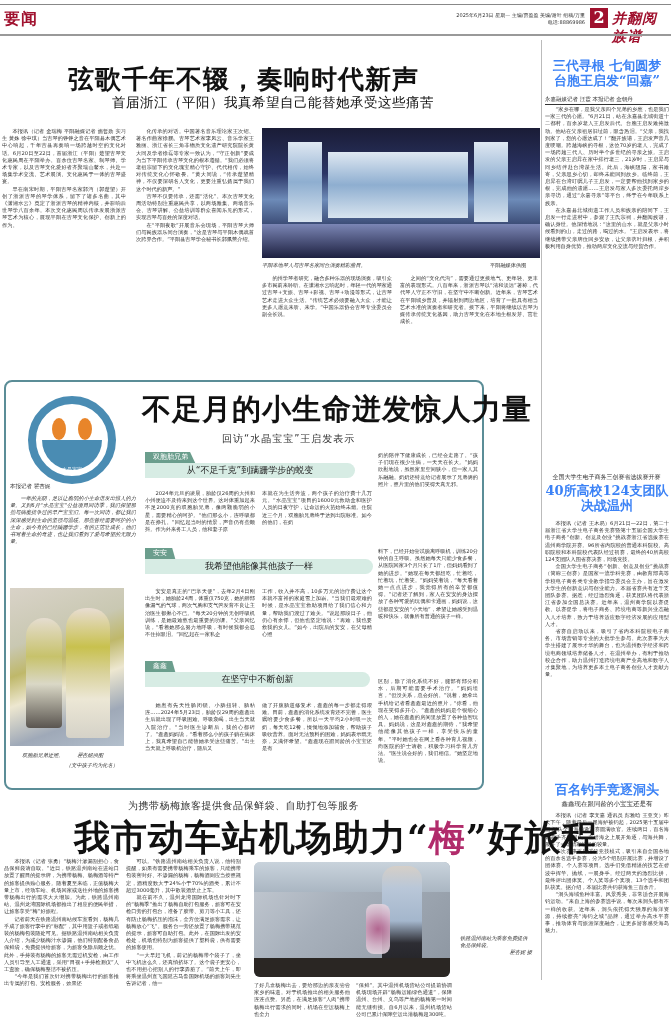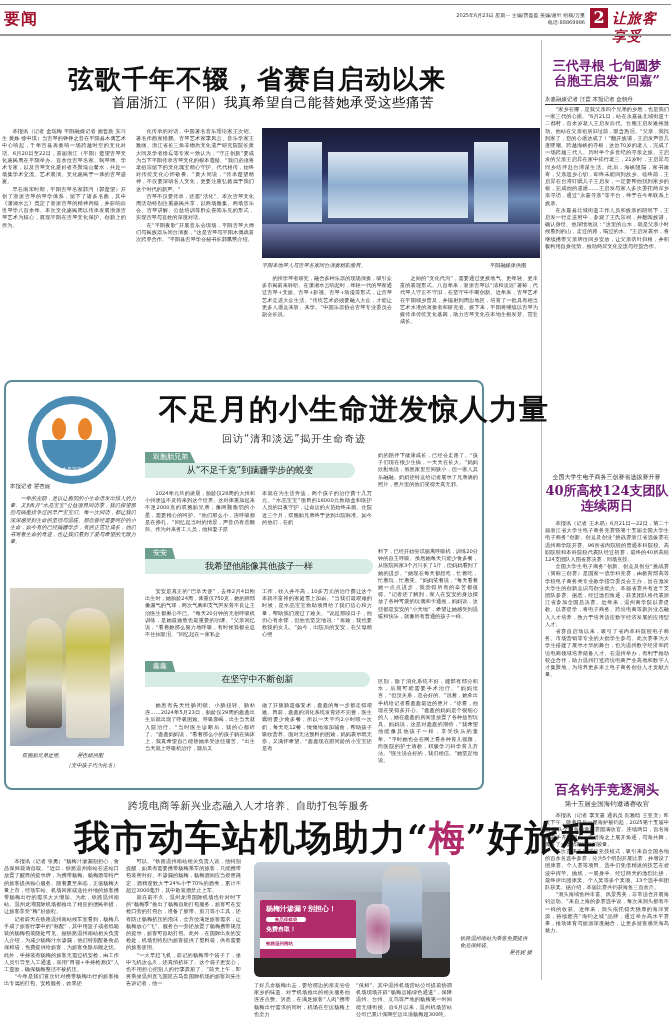--- a/index.html
+++ b/index.html
@@ -18,37 +18,37 @@
   .caption { font-size: 5.2px; color: #333; font-style: italic; }
   .photo-stage { background: linear-gradient(180deg,#1a1c36 0%,#2b3566 35%,#6d8bb8 55%,#3a4a74 75%,#15172a 100%); }
   .panel { background: linear-gradient(180deg,#dfe8f2 0%,#8eaed0 50%,#d8e4ef 100%); }
   .box-frame { border: 2.5px solid #5b8d97; border-radius: 8px; }
   .tab-label { background: #6b9e8d; color: #fff; font-size: 7px; padding: 1px 10px 1px 8px; height: 17px; line-height: 9px; clip-path: polygon(0 0, 85% 0, 100% 100%, 0 100%); }
   .tab-bar { background: #d7ece4; border-radius: 0 10px 10px 0; height: 15px; display: flex; align-items: center; justify-content: center; font-size: 9px; color: #222; }
   .logo-circle { width: 88px; height: 88px; border-radius: 50%; border: 8px solid #4a8cb3; background: #fff; }
   .baby-photo { background: linear-gradient(160deg,#d9d3c8 0%,#c9c8b2 30%,#bfb86a 45%,#ede7d0 60%,#9fa9b8 80%,#b3bfcc 100%); }
   .station-photo { background: linear-gradient(135deg,#c6ccd4 0%,#a7b0bb 40%,#8c95a0 100%); border-radius: 6px; }
   .banner { background: #b12b6b; color: #fff; font-weight: bold; }
-  .sidebar-title { font-family: "DejaVu Serif", serif; font-weight: bold; font-size: 13px; text-align: center; color: #701a75; line-height: 15px; }
+  .sidebar-title { font-family: "DejaVu Serif", serif; font-weight: bold; font-size: 13px; text-align: center; color: #3b82f6; line-height: 15px; }
   .sidebar-sub { font-size: 6.5px; text-align: center; color: #333; }
 </style>
 </head>
 <body>
 
 <div class="rule" style="top:4px;height:1px;"></div>
 <div class="abs section-name" style="left:4px;top:9px;">要闻</div>
 <div class="abs meta" style="left:395px;top:12px;width:190px;">
   <div>2025年6月23日  星期一  主编/贾盈盈  美编/谢叶  组稿/万里</div>
   <div>电话:88869986</div>
 </div>
 <div class="abs page-no" style="left:590px;top:8px;">2</div>
-<div class="abs masthead" style="left:612px;top:10px;">让旅客享受</div>
+<div class="abs masthead" style="left:612px;top:10px;">并翻阅族谱</div>
 <div class="rule" style="top:34px;height:2px;background:#999;"></div>
 
-<div class="abs h-big" style="left:68px;top:62px;">弦歌千年不辍，省赛自启动以来</div>
+<div class="abs h-big" style="left:68px;top:62px;">弦歌千年不辍，奏响时代新声</div>
 <div class="abs" style="left:112px;top:94px;font-size:13.5px;letter-spacing:0.5px;color:#111;">首届浙江（平阳）我真希望自己能替她承受这些痛苦</div>
 
 <div class="abs col" style="left:2px;top:128px;width:124px;height:232px;">
   <p>本报讯（记者 金瑞梅 平阳融媒记者 施哲勋 实习生 黄姝 徐中琪）当古琴的铮铮之音在平阳县木偶艺术中心响起，千年古县再奏响一场跨越时空的文化对话。6月20日至22日，首届浙江（平阳）楚望古琴文化惠民周在平阳举办。百余位古琴名家、制琴师、学术专家，以及古琴文化爱好者齐聚瑞山鳌水，共赴一场集学术交流、艺术展演、文化惠民于一体的古琴盛宴。</p>
   <p>早在南宋时期，平阳古琴名家郭沔（郭楚望）开创了浙派古琴的琴学体系，留下了诸多名曲，其中《潇湘水云》奠定了浙派古琴的精神内核，并影响后世琴学八百余年。本次文化惠民周以传承发展浙派古琴艺术为核心，展现平阳在古琴文化保护、创新上的作为。</p>
 </div>
 <div class="abs col" style="left:136px;top:128px;width:118px;height:232px;">
   <p>化传承的对话。中国著名音乐理论家王次炤、著名作曲家徐鹏、古琴艺术家李凤云、音乐学家王雅丽、浙江省长三角非物质文化遗产研究院院长黄大同及学者徐磊等专家一致认为，“守正创新”要成为当下平阳传承古琴文化的根本遵循。“我们必须将老祖宗留下的文化瑰宝精心守护、代代相传，始终对传统文化心怀敬畏。”黄大同说，“传承楚望精神，不仅要深研名人文化，更要注重弘扬属于我们这个时代的新声。”</p>
   <p>古琴不仅要传承，还需“活化”。本次古琴文化周活动特别注重惠民共享，以两场雅集、两场音乐会、古琴讲解、公益培训等群众喜闻乐见的形式，实现古琴与百姓的深度对话。</p>
   <p>在“平阳夜歌”开展音乐会现场，平阳古琴大师们与民族器乐同台演奏，“这是古琴与平阳木偶戏首次跨界合作。”平阳县古琴学会秘书长郭佩蕾介绍。</p>
@@ -77,47 +77,47 @@
 </div>
 <div class="abs byline" style="left:545px;top:96px;width:124px;">永嘉融媒记者 汪霞  本报记者 金朝丹</div>
 <div class="abs col" style="left:545px;top:106px;width:124px;height:315px;">
   <p>“家乡在哪，是我父亲四个兄弟的乡愁，也是我们一家三代的心愿。”6月21日，站在永嘉县北城街道十二都村，百余岁老人王启发后代、台胞王启发难掩激动。他站在父亲祖居旧址前，眼含热泪。“父亲，我找到家了，您的心愿达成了！”翻开族谱，王启发声音几度哽咽。跨越海峡的寻根，这位70岁的老人，完成了一场跨越三代人、历时半个多世纪的寻亲之旅。王启发的父亲王启昇在家中排行老三，21岁时，王启昇与同乡结伴赴台湾谋生活。此后，海峡阻隔，家书难寄，父亲思乡心切，却终未能回到故乡。临终前，王启昇在台湾叮嘱儿子王启发，一定要帮他找到家乡的根，完成他的遗愿……王启发与家人多次委托两岸乡亲寻访，通过“永嘉寻亲”等平台，终于在今年联系上族亲。</p>
   <p>在永嘉县北城街道工作人员和族亲的陪同下，王启发一行走进村中，参观了王氏宗祠，并翻阅族谱，确认身世。他深情地说：“这里的山水，就是父亲小时候看到的山，走过的路，喝过的水。”王启发表示，将继续携带父亲牌位回乡安放，让父亲落叶归根，并积极利用自身优势，推动两岸文化交流与经贸合作。</p>
 </div>
 
 <div class="abs sidebar-sub" style="left:542px;top:473px;width:129px;font-size:6px;">全国大学生电子商务三创赛省选拔赛开赛</div>
 <div class="abs sidebar-title" style="left:543px;top:483px;width:128px;">
   <div>40所高校124支团队</div>
-  <div>连续两日</div>
+  <div>决战温州</div>
 </div>
 <div class="abs col" style="left:545px;top:520px;width:124px;height:225px;">
   <p>本报讯（记者 王木易）6月21日—22日，第二十届浙江省大学生电子商务竞赛暨第十五届全国大学生电子商务“创新、创意及创业”挑战赛浙江省选拔赛在温州商学院开赛。96所省内院校的普通本科院校、高职院校和本科院校代表队经过初赛，最终的40所高校124支团队入围省赛决赛，同场竞技。</p>
   <p>全国大学生电子商务“创新、创意及创业”挑战赛（简称三创赛）是国家一流学科竞赛，由教育部高等学校电子商务类专业教学指导委员会主办，旨在激发大学生的创新意识与创业能力。本届省赛共有近千支团队参赛。据悉，经过激烈角逐，获奖团队将代表浙江省参加全国总决赛。近年来，温州商学院以赛促教、以赛促学，将电子商务、跨境电商等新兴业态融入人才培养，致力于培养适应数字经济发展的应用型人才。</p>
   <p>省赛自启动以来，吸引了省内本科院校电子商务、市场营销等专业的大批学生参与。此次赛事为大学生搭建了展示才华的舞台，也为温州数字经济和跨境电商领域培养储备人才。在温州举办，有利于推动校企合作，助力温州打造跨境电商产业高地和数字人才集聚地，为培养更多本土电子商务创业人才贡献力量。</p>
 </div>
 
 <div class="abs sidebar-title" style="left:543px;top:782px;width:128px;">百名钓手竞逐洞头</div>
-<div class="abs sidebar-sub" style="left:543px;top:800px;width:128px;">第十五届全国海钓邀请赛收官</div>
+<div class="abs sidebar-sub" style="left:543px;top:800px;width:128px;">鑫鑫现在跟同龄的小宝宝还是有</div>
 <div class="abs col" style="left:545px;top:812px;width:124px;height:210px;">
   <p>本报讯（记者 李文嘉 通讯员 彭雅晗 王亚文）昨天下午，随着最后一尾海鲈被钓起，2025第十五届中国·洞头全国海钓邀请赛圆满收官。连续两日，百名海钓高手齐聚洞头，在碧海之上展开角逐，与海共舞，展开了一场精彩纷呈的较量。</p>
   <p>本次赛事采用浮钓竞技模式，吸引来自全国各地的百余名选手参赛，分为5个组别开展比赛，并增设了团体赛、个人赛等项目。选手们凭借精湛的技艺在碧波中挥竿、抛线，一展身手。经过两天的激烈比拼，最终评出团体奖、个人奖等多个奖项。13个选手和团队获奖。据介绍，本届比赛共钓获海鱼三百余斤。</p>
   <p>“洞头海域鱼种丰富、风景秀美，非常适合开展海钓运动。”来自上海的参赛选手说，每次来洞头都有不一样的收获。近年来，洞头依托得天独厚的海洋资源，持续擦亮“海钓之城”品牌，通过举办高水平赛事，推动体育与旅游深度融合，让更多游客感受海岛魅力。</p>
 </div>
 
 <div class="abs box-frame" style="left:4px;top:380px;width:480px;height:410px;"></div>
 
 <div class="abs logo-circle" style="left:28px;top:396px;">
   <div class="abs" style="left:6px;top:36px;width:60px;height:30px;background:#4a8cb3;border-radius:0 0 30px 30px;"></div>
   <div class="abs" style="left:16px;top:14px;width:14px;height:22px;background:#e8852a;border-radius:50%;"></div>
   <div class="abs" style="left:42px;top:14px;width:14px;height:22px;background:#e8852a;border-radius:50%;"></div>
   <div class="abs" style="left:14px;top:62px;width:44px;font-size:5px;color:#fff;text-align:center;">水晶宝宝</div>
 </div>
 
-<div class="abs h-serif" style="left:142px;top:390px;font-size:29px;letter-spacing:1px;margin-left:17px;">不足月的小生命迸发惊人力量</div>
-<div class="abs" style="left:222px;top:432px;font-size:10px;color:#333;letter-spacing:1px;">回访“清和淡远”揭开生命奇迹</div>
+<div class="abs h-serif" style="left:142px;top:390px;font-size:29px;letter-spacing:1px;">不足月的小生命迸发惊人力量</div>
+<div class="abs" style="left:222px;top:432px;font-size:10px;color:#333;letter-spacing:1px;">回访“水晶宝宝”王启发表示</div>
 
 <div class="abs byline" style="left:10px;top:483px;width:80px;border-bottom:none;">本报记者 瞿杏妮</div>
 <div class="abs col" style="left:10px;top:495px;width:126px;height:92px;font-style:italic;">
   <p>一年的光阴，足以让脆弱的小生命迸发出惊人的力量。又到6月“水晶宝宝”公益项目回访季，我们探望那些与病魔抗争过的早产宝宝们。每一次回访，都让我们深深感受到生命的坚强与温暖。那些曾经需要呵护的小生命，如今有的已经蹒跚学步，有的正茁壮成长，他们书写着生命的奇迹，也让我们看到了爱与希望的无限力量。</p>
 </div>
 
 <div class="abs baby-photo" style="left:10px;top:588px;width:114px;height:158px;">
   <div class="abs" style="left:16px;top:30px;width:36px;height:110px;background:linear-gradient(180deg,#e5ddd0 0%,#c7c26b 35%,#dad8c6 60%,#5a5550 100%);border-radius:18px 18px 4px 4px;"></div>
   <div class="abs" style="left:56px;top:20px;width:44px;height:130px;background:linear-gradient(180deg,#e8ddd2 0%,#c8c14e 30%,#d9d29b 50%,#ece7d5 70%,#d5d2c8 100%);border-radius:20px 20px 4px 4px;"></div>
 </div>
@@ -138,44 +138,38 @@
 <div class="abs col" style="left:145px;top:588px;width:110px;height:66px;text-indent:2em;">安安是真正的“巴掌天使”，去年2月4日刚出生时，她胎龄24周，体重仅750克，她的肺部像漏气的气球，两次气胸和支气管发育不良让主治医生都揪心不已。“每天20分钟的无创呼吸机训练，是她最难熬也最重要的功课。”父亲回忆说，“看着她那么努力地呼吸，有时候我都会忍不住掉眼泪。”回忆起在一家私企</div>
 <div class="abs col" style="left:262px;top:588px;width:110px;height:66px;">工作，收入并不高，10多万元的治疗费让这个本就不富裕的家庭雪上加霜。“当我们最艰难的时候，是水晶宝宝救助项目给了我们信心和力量，帮助我们渡过了难关。”说起那段日子，他仍心有余悸，但他也坚定地说：“再难，我也要救我的女儿。”如今，出院后的安安，在父母精心照</div>
 <div class="abs col" style="left:378px;top:548px;width:100px;height:108px;">料下，已经开始尝试脱离呼吸机，训练20分钟的自主呼吸。虽然她每天只能少食多餐，从医院回家3个月只长了1斤，但妈妈看到了她的进步。“她现在每天都想吃，忙着吃，忙着玩，忙着笑。”妈妈笑着说，“每天看着她一点点进步，我觉得所有的辛苦都值得。”记者还了解到，家人在安安的身边摆放了各种可爱的玩偶和卡通画，妈妈说，这些都是安安的“小天地”，希望让她感受到温暖和快乐，就像所有普通的孩子一样。</div>
 
 <div class="abs tab-label" style="left:145px;top:661px;">鑫鑫</div>
 <div class="abs tab-bar" style="left:145px;top:672px;width:225px;">在坚守中不断创新</div>
 <div class="abs col" style="left:145px;top:702px;width:110px;height:72px;text-indent:2em;">她患有先天性肠闭锁、小肠扭转、肠粘连……2024年5月23日，胎龄仅29周的鑫鑫出生后就出现了呼吸困难、呼吸衰竭，出生当天就入院治疗。“当时医生诊断后，我的心都碎了。”鑫鑫妈妈说，“看着那么小的孩子躺在病床上，我真希望自己能替她承受这些痛苦。”出生当天就上呼吸机治疗，随后又</div>
 <div class="abs col" style="left:262px;top:702px;width:110px;height:72px;">做了开腹肠道修复术，鑫鑫的每一步都走得艰难。目前，鑫鑫的消化系统发育还不完善，医生嘱咐要少食多餐，所以一天平均2小时喂一次奶，每天吃12餐，慢慢地添加辅食，帮助孩子吸收营养。面对无法预料的困难，妈妈表示既无奈，又满怀希望。“鑫鑫现在跟同龄的小宝宝还是有</div>
 <div class="abs col" style="left:378px;top:678px;width:100px;height:96px;">区别，除了消化系统不好，腿部有部分积水，后期可能需要手术治疗。”妈妈坦言，“但没关系，总会好的。”说着，她拿出手机给记者看鑫鑫最近的照片，“你看，他现在笑得多开心。”鑫鑫的妈妈是个很细心的人，她在鑫鑫的房间里放置了各种益智玩具。妈妈说，这是对鑫鑫的期待，“我希望他能像其他孩子一样，享受快乐的童年。”平时她也会在网上看各种育儿视频，向医院的护士请教，积极学习科学育儿方法。“医生说会好的，我们相信。”她坚定地说。</div>
 
-<div class="abs" style="left:128px;top:799px;font-size:10px;color:#333;letter-spacing:0.5px;">跨境电商等新兴业态融入人才培养、自助打包等服务</div>
+<div class="abs" style="left:128px;top:799px;font-size:10px;color:#333;letter-spacing:0.5px;">为携带杨梅旅客提供食品保鲜袋、自助打包等服务</div>
 <div class="abs h-serif" style="left:74px;top:814px;font-size:36px;letter-spacing:1px;">
   <span>我市动车站机场助力“</span><span style="color:#b12b6b;">梅</span><span>”好旅程</span>
 </div>
 
 <div class="abs col" style="left:4px;top:858px;width:115px;height:166px;">
   <p>本报讯（记者 张勇）“杨梅汁滲漏别担心，食品保鲜袋请自取。”近日，铁路温州南站在进站口放置了醒目的提示牌，为携带杨梅、杨梅酒等特产的旅客提供贴心服务。随着夏至来临，正值杨梅大量上市，经动车站、机场回家或送往外地的旅客携带杨梅出行的需求大大增加。为此，铁路温州南站、温州龙湾国际机场都推出了相应的便民举措，让旅客享受“梅”好旅程。</p>
   <p>记者前天在铁路温州南站候车室看到，杨梅几乎成了旅客行李中的“标配”，其中用篮子或者纸箱装的杨梅包装随处可见。据铁路温州南站相关负责人介绍，为减少杨梅汁水渗漏，他们特别配备食品保鲜袋，免费提供给旅客，为旅客免除后顾之忧。此外，手持装有杨梅的旅客无需过机安检，由工作人员引导至人工通道，采用“目视+手持检测仪”人工查验，确保杨梅整洁不被挤压。</p>
   <p>“今年是我们首次针对携带杨梅出行的旅客推出专属的打包、安检服务，效果还</p>
 </div>
 <div class="abs col" style="left:126px;top:858px;width:115px;height:166px;">
   <p>可以。”铁路温州南站相关负责人说，他特别提醒，如果有需要携带杨梅乘车的旅客，只能携带包装密封好、不渗漏的杨梅，杨梅酒则应当按照规定，酒精度数大于24%小于70%的酒类，累计不超过3000毫升，其中散装酒禁止上车。</p>
   <p>就在前不久，温州龙湾国际机场也针对时下的“杨梅季”推出了杨梅自助打包服务，旅客可在安检口旁的打包台，准备了胶带、剪刀等小工具，还有防止杨梅挤压的泡沫，全方位满足旅客需求，让杨梅放心“飞”。服务台一旁还放置了杨梅携带规范的提示，旅客可自助打包。此外，在国际出发的安检处，机场也特别为旅客提供了塑料袋，供有需要的旅客使用。</p>
   <p>“一大早赶飞机，前记的杨梅带个袋子了，坐中飞机这么久，还真怕挤坏了。这个袋子更安心，也不用担心把别人的行李弄脏了。”前天上午，即将乘坐温州直飞国延吉马鲁国际机场的旅客刘先生告诉记者，他一</p>
 </div>
 
 <div class="abs station-photo" style="left:254px;top:862px;width:196px;height:115px;overflow:hidden;">
   <div class="abs" style="left:0;top:0;width:196px;height:30px;background:linear-gradient(180deg,#c9d3dc,#aab6c2);"></div>
-  <div class="abs banner" style="left:6px;top:38px;width:96px;height:60px;border-radius:2px;">
-    <div style="font-size:7px;padding:4px 0 0 6px;">杨梅汁渗漏？别担心！</div>
-    <div style="font-size:4.5px;margin:3px 6px;background:#fff;color:#b12b6b;border-radius:4px;width:40px;text-align:center;">食品保鲜袋</div>
-    <div style="font-size:6px;padding-left:6px;">免费自取！</div>
-    <div style="font-size:4.5px;margin-top:4px;padding:3px 6px;background:#fff;color:#b12b6b;">铁路温州南站</div>
-  </div>
   <div class="abs" style="left:128px;top:4px;width:40px;height:110px;background:linear-gradient(180deg,#d5cfc8 0%,#b9c7d8 20%,#a4b6cc 50%,#2d2d33 70%,#1f1f22 100%);border-radius:14px 14px 0 0;"></div>
   <div class="abs" style="left:112px;top:42px;width:24px;height:50px;background:radial-gradient(circle,#b45f8c 0%,#d6b3c8 60%,#e6dde4 100%);border-radius:8px;opacity:0.9;"></div>
   <div class="abs" style="left:0;top:96px;width:196px;height:19px;background:#2a2623;"></div>
 </div>
 <div class="abs caption" style="left:460px;top:935px;width:72px;line-height:7px;">
   <div>铁路温州南站为乘客免费提供食品保鲜袋。</div>
   <div style="text-align:right;">瞿杏妮 摄</div>
 </div>
 
 <div class="abs col" style="left:254px;top:982px;width:96px;height:42px;">

